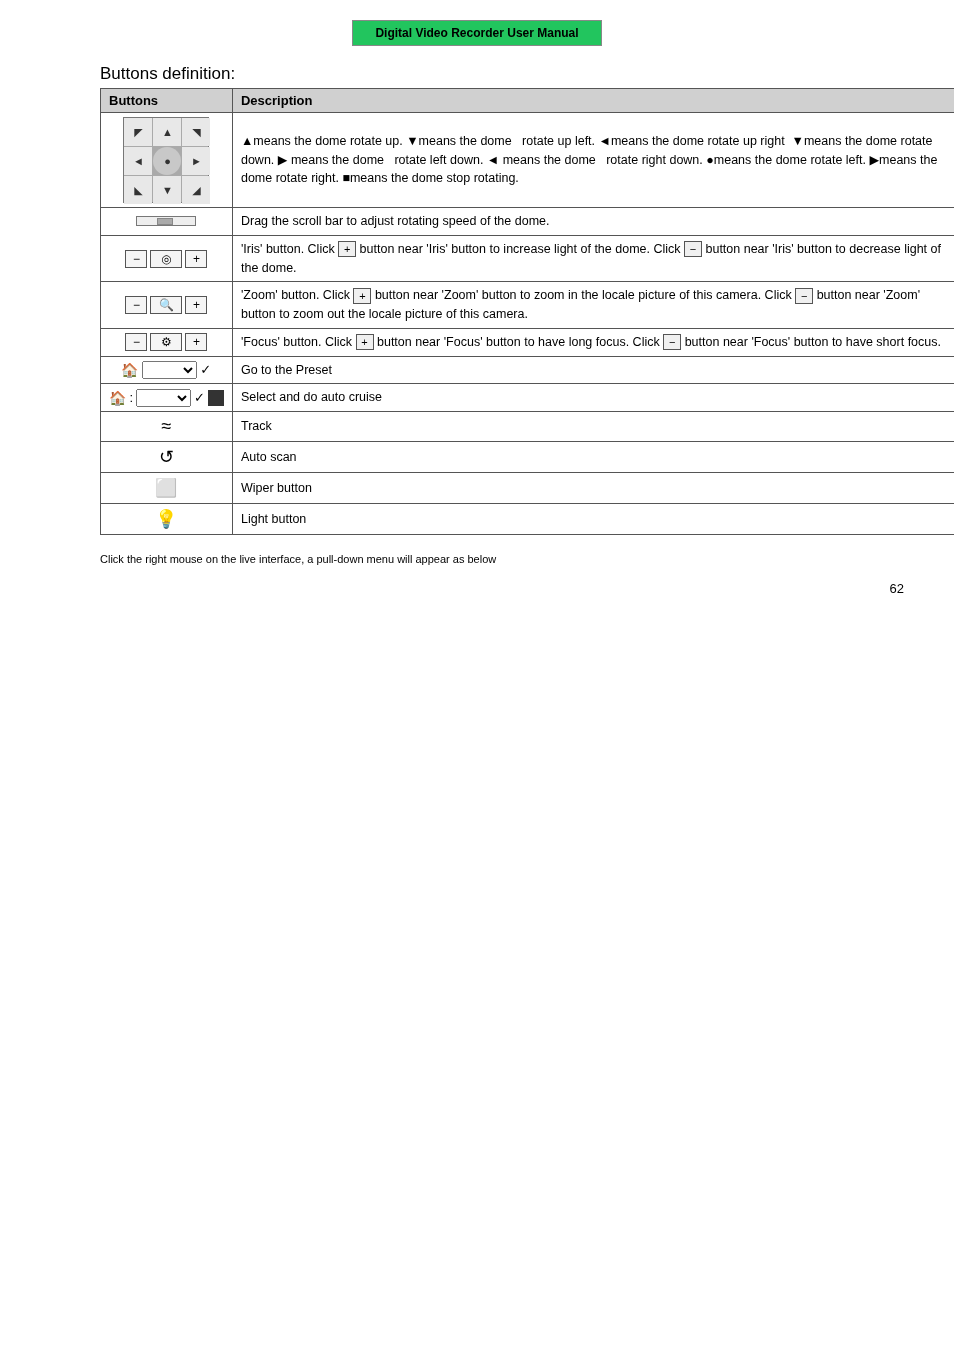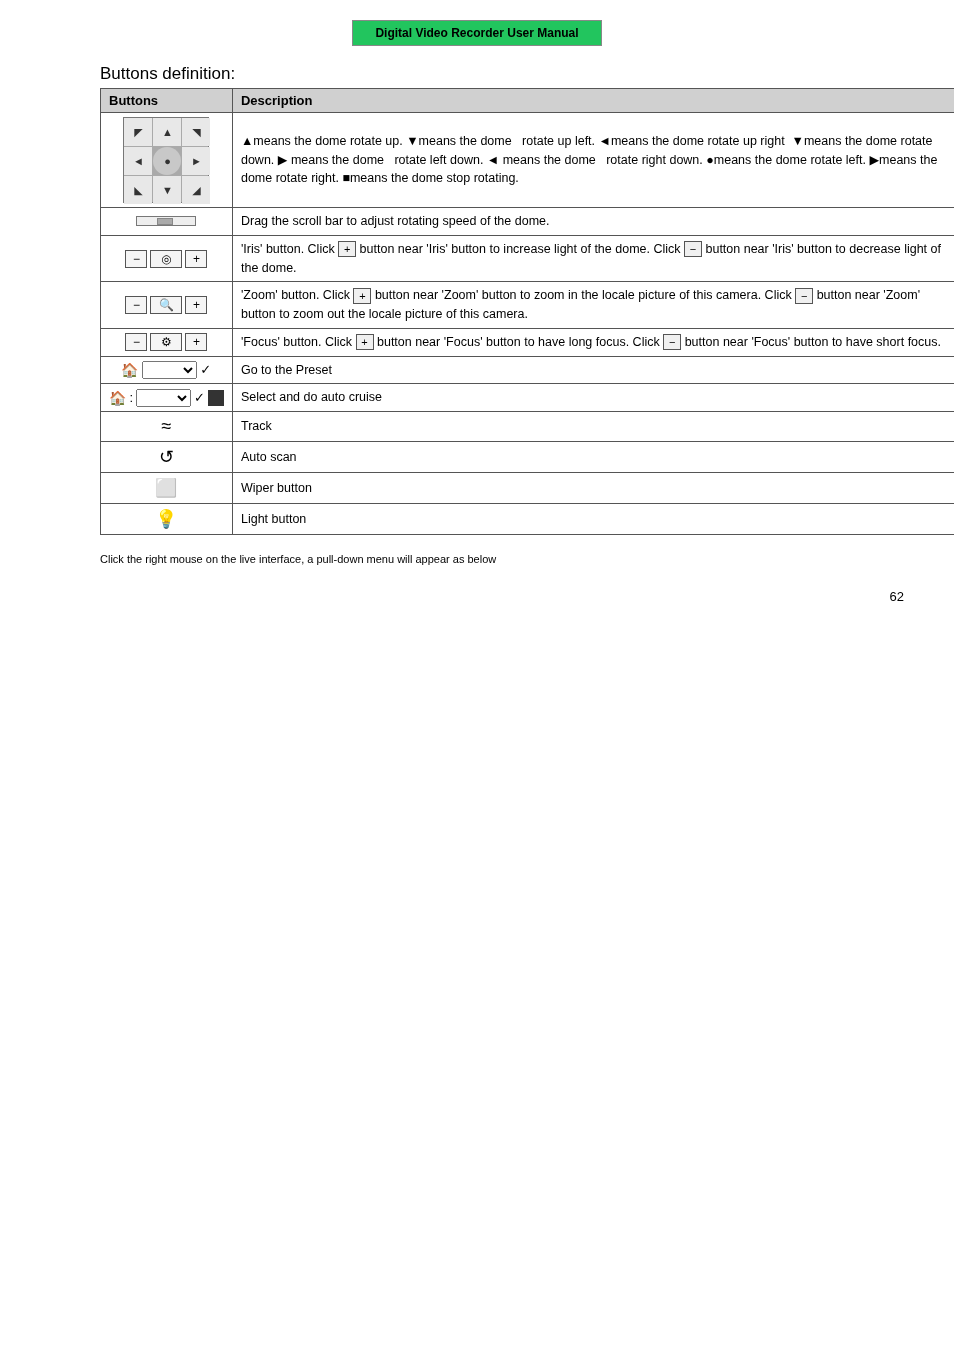--- a/index.html
+++ b/index.html
@@ -157,21 +157,21 @@
       height: 16px;
       vertical-align: middle;
     }
     .footer-text {
       margin-left: 60px;
       margin-top: 8px;
       font-size: 11px;
     }
     .page-number {
       text-align: right;
-      margin-top: 24px;
+      margin-top: 16px;
       font-size: 13px;
       padding-right: 10px;
     }
     
     .scrollbar-icon {
       display: flex;
       align-items: center;
       justify-content: center;
       gap: 2px;
     }

